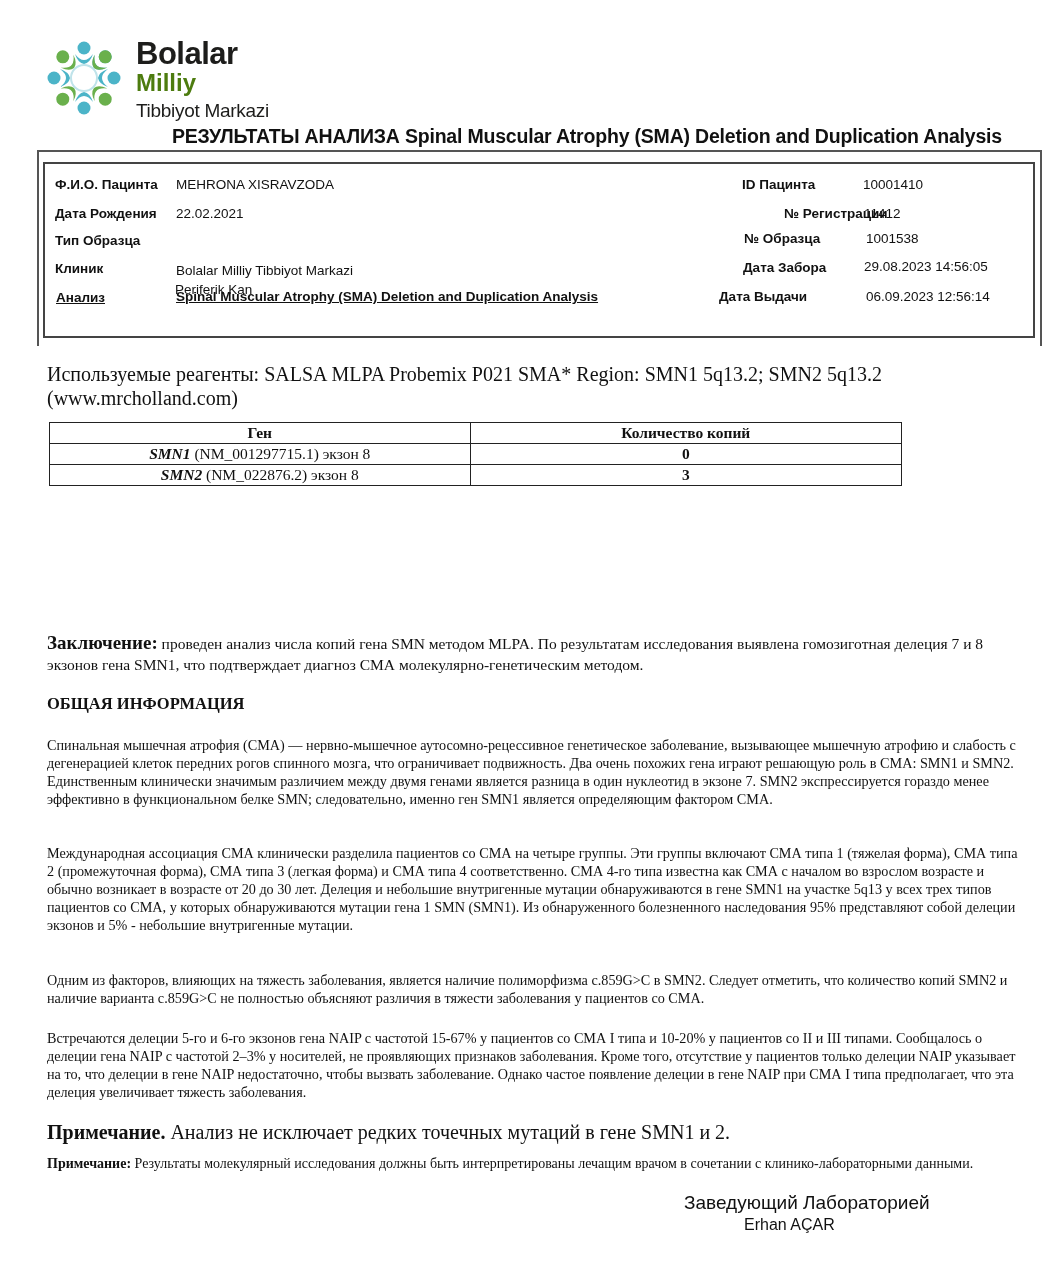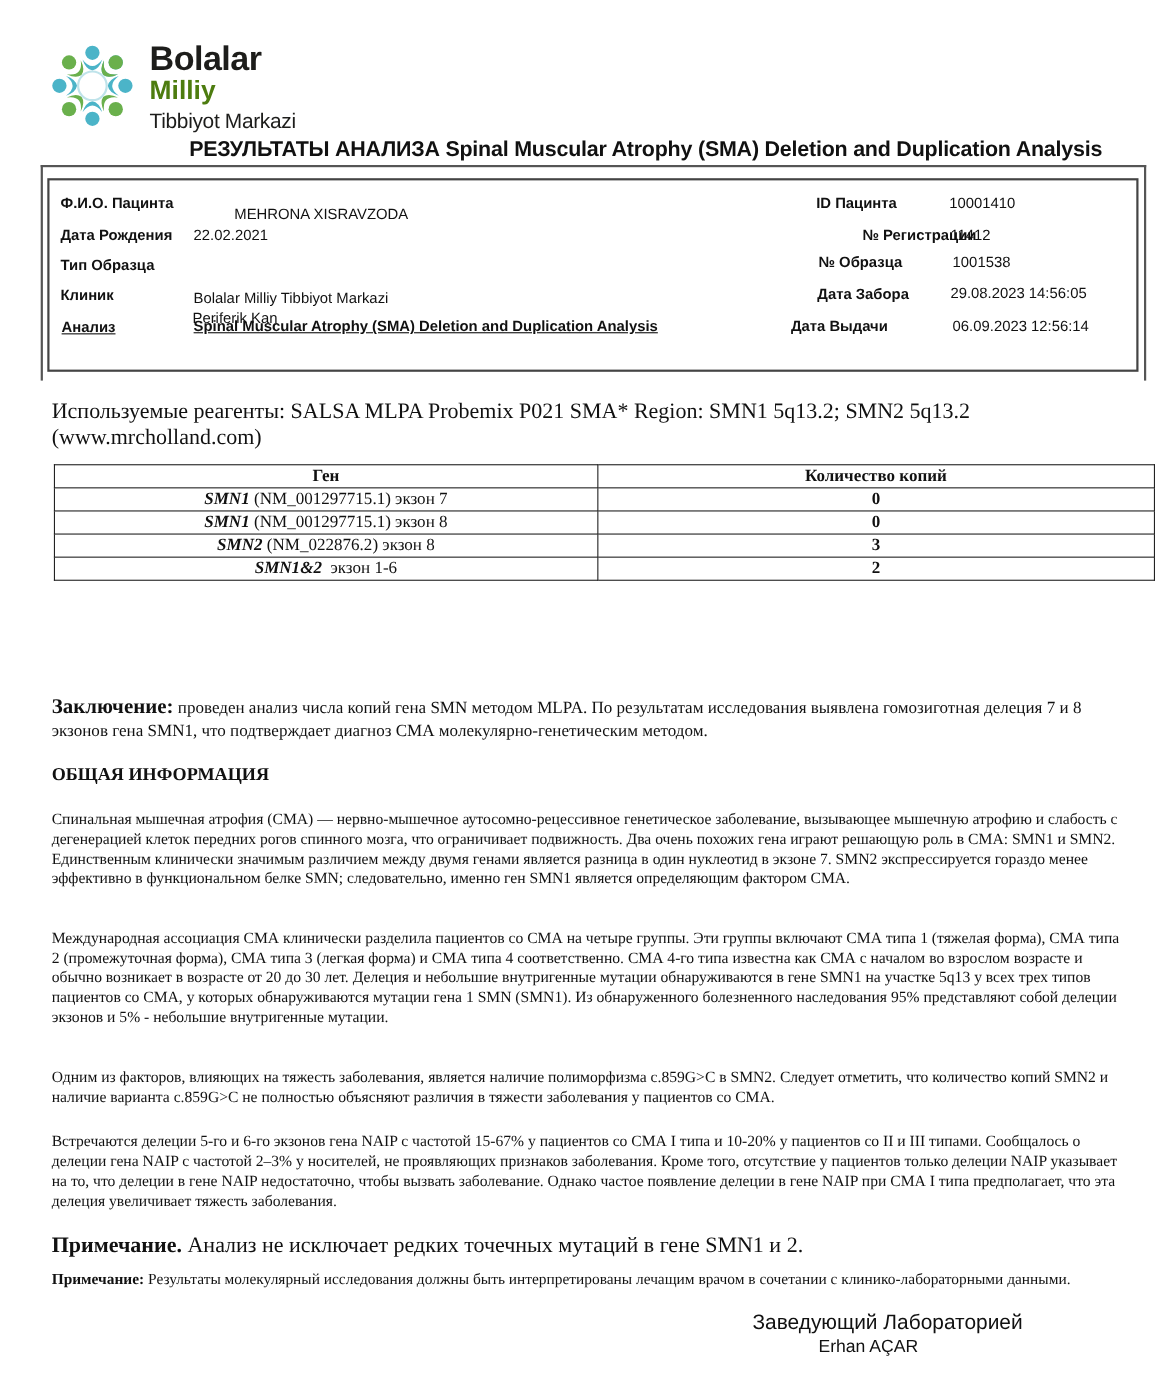--- a/index.html
+++ b/index.html
@@ -22,21 +22,21 @@
   .outer-right { left:1040px; top:150px; width:0; height:196px; border-left:2px solid #555; }
   .inner-box { left:43px; top:162px; width:988px; height:172px; border:2px solid #444; }
 
   .info-label { font-size:13.5px; font-weight:700; white-space:nowrap; }
   .info-value { font-size:13.5px; white-space:nowrap; }
   .underline { text-decoration:underline; }
 
   .reagents { left:47px; top:362px; width:960px; font-size:20px; line-height:24px; }
 
   
-  table.genes { position:absolute; left:49px; top:422px; width:1001px; border-collapse:collapse; font-family:"Liberation Serif","DejaVu Serif",serif; font-size:15.5px; }
+  table.genes { position:absolute; left:49px; top:422px; width:853px; border-collapse:collapse; font-family:"Liberation Serif","DejaVu Serif",serif; font-size:15.5px; }
   table.genes td, table.genes th { border:1.5px solid #222; padding:0; height:20px; line-height:20px; text-align:center; }
   table.genes th { font-weight:700; }
   table.genes td.copies { font-weight:700; }
   .gene-sym { font-weight:700; font-style:italic; }
 
   .conclusion { left:47px; top:632px; width:980px; font-size:15.5px; line-height:21px; }
   .conclusion .lead { font-size:19px; font-weight:700; }
   .gen-title { left:47px; top:694px; font-size:16.5px; font-weight:700; }
 
   .para { left:47px; width:980px; font-size:14.2px; line-height:18.1px; }
@@ -101,21 +101,21 @@
 <div class="abs sans brand-3">Tibbiyot Markazi</div>
 
 <div class="abs sans report-title">РЕЗУЛЬТАТЫ АНАЛИЗА Spinal Muscular Atrophy (SMA) Deletion and Duplication Analysis</div>
 
 <div class="abs outer-top"></div>
 <div class="abs outer-left"></div>
 <div class="abs outer-right"></div>
 <div class="abs inner-box"></div>
 
 <div class="abs sans info-label" style="left:55px;top:177px;">Ф.И.О. Пацинта</div>
-<div class="abs sans info-value" style="left:176px;top:187px;margin-left:37px;">MEHRONA XISRAVZODA</div>
+<div class="abs sans info-value" style="left:176px;top:177px;">MEHRONA XISRAVZODA</div>
 
 <div class="abs sans info-label" style="left:55px;top:206px;">Дата Рождения</div>
 <div class="abs sans info-value" style="left:176px;top:206px;">22.02.2021</div>
 
 <div class="abs sans info-label" style="left:55px;top:233px;">Тип Образца</div>
 <div class="abs sans info-value" style="left:175px;top:234px;margin-top:48px;">Periferik Kan</div>
 
 <div class="abs sans info-label" style="left:55px;top:261px;">Клиник</div>
 <div class="abs sans info-value" style="left:176px;top:263px;">Bolalar Milliy Tibbiyot Markazi</div>
 
@@ -145,34 +145,26 @@
       <col style="width:432px">
     </colgroup>
   <thead>
     <tr>
       <th>Ген</th>
       <th>Количество копий</th>
     </tr>
   </thead>
   <tbody>
     <tr>
-      <td><span class="gene-sym">SMN1</span><span> (NM_001297715.1) экзон 7</span></td>
-      <td class="copies">0</td>
-    </tr>
-    <tr>
       <td><span class="gene-sym">SMN1</span><span> (NM_001297715.1) экзон 8</span></td>
       <td class="copies">0</td>
     </tr>
     <tr>
       <td><span class="gene-sym">SMN2</span><span> (NM_022876.2) экзон 8</span></td>
       <td class="copies">3</td>
-    </tr>
-    <tr>
-      <td><span class="gene-sym">SMN1&amp;2</span><span style="white-space:pre">  экзон 1-6</span></td>
-      <td class="copies">2</td>
     </tr>
   </tbody>
 </table>
 
 <div class="abs serif conclusion">
   <span class="lead">Заключение:</span><span> проведен анализ числа копий гена SMN методом MLPA. По результатам исследования выявлена гомозиготная делеция 7 и 8 экзонов гена SMN1, что подтверждает диагноз СМА молекулярно-генетическим методом.</span>
 </div>
 
 <div class="abs serif gen-title">ОБЩАЯ ИНФОРМАЦИЯ</div>
 

